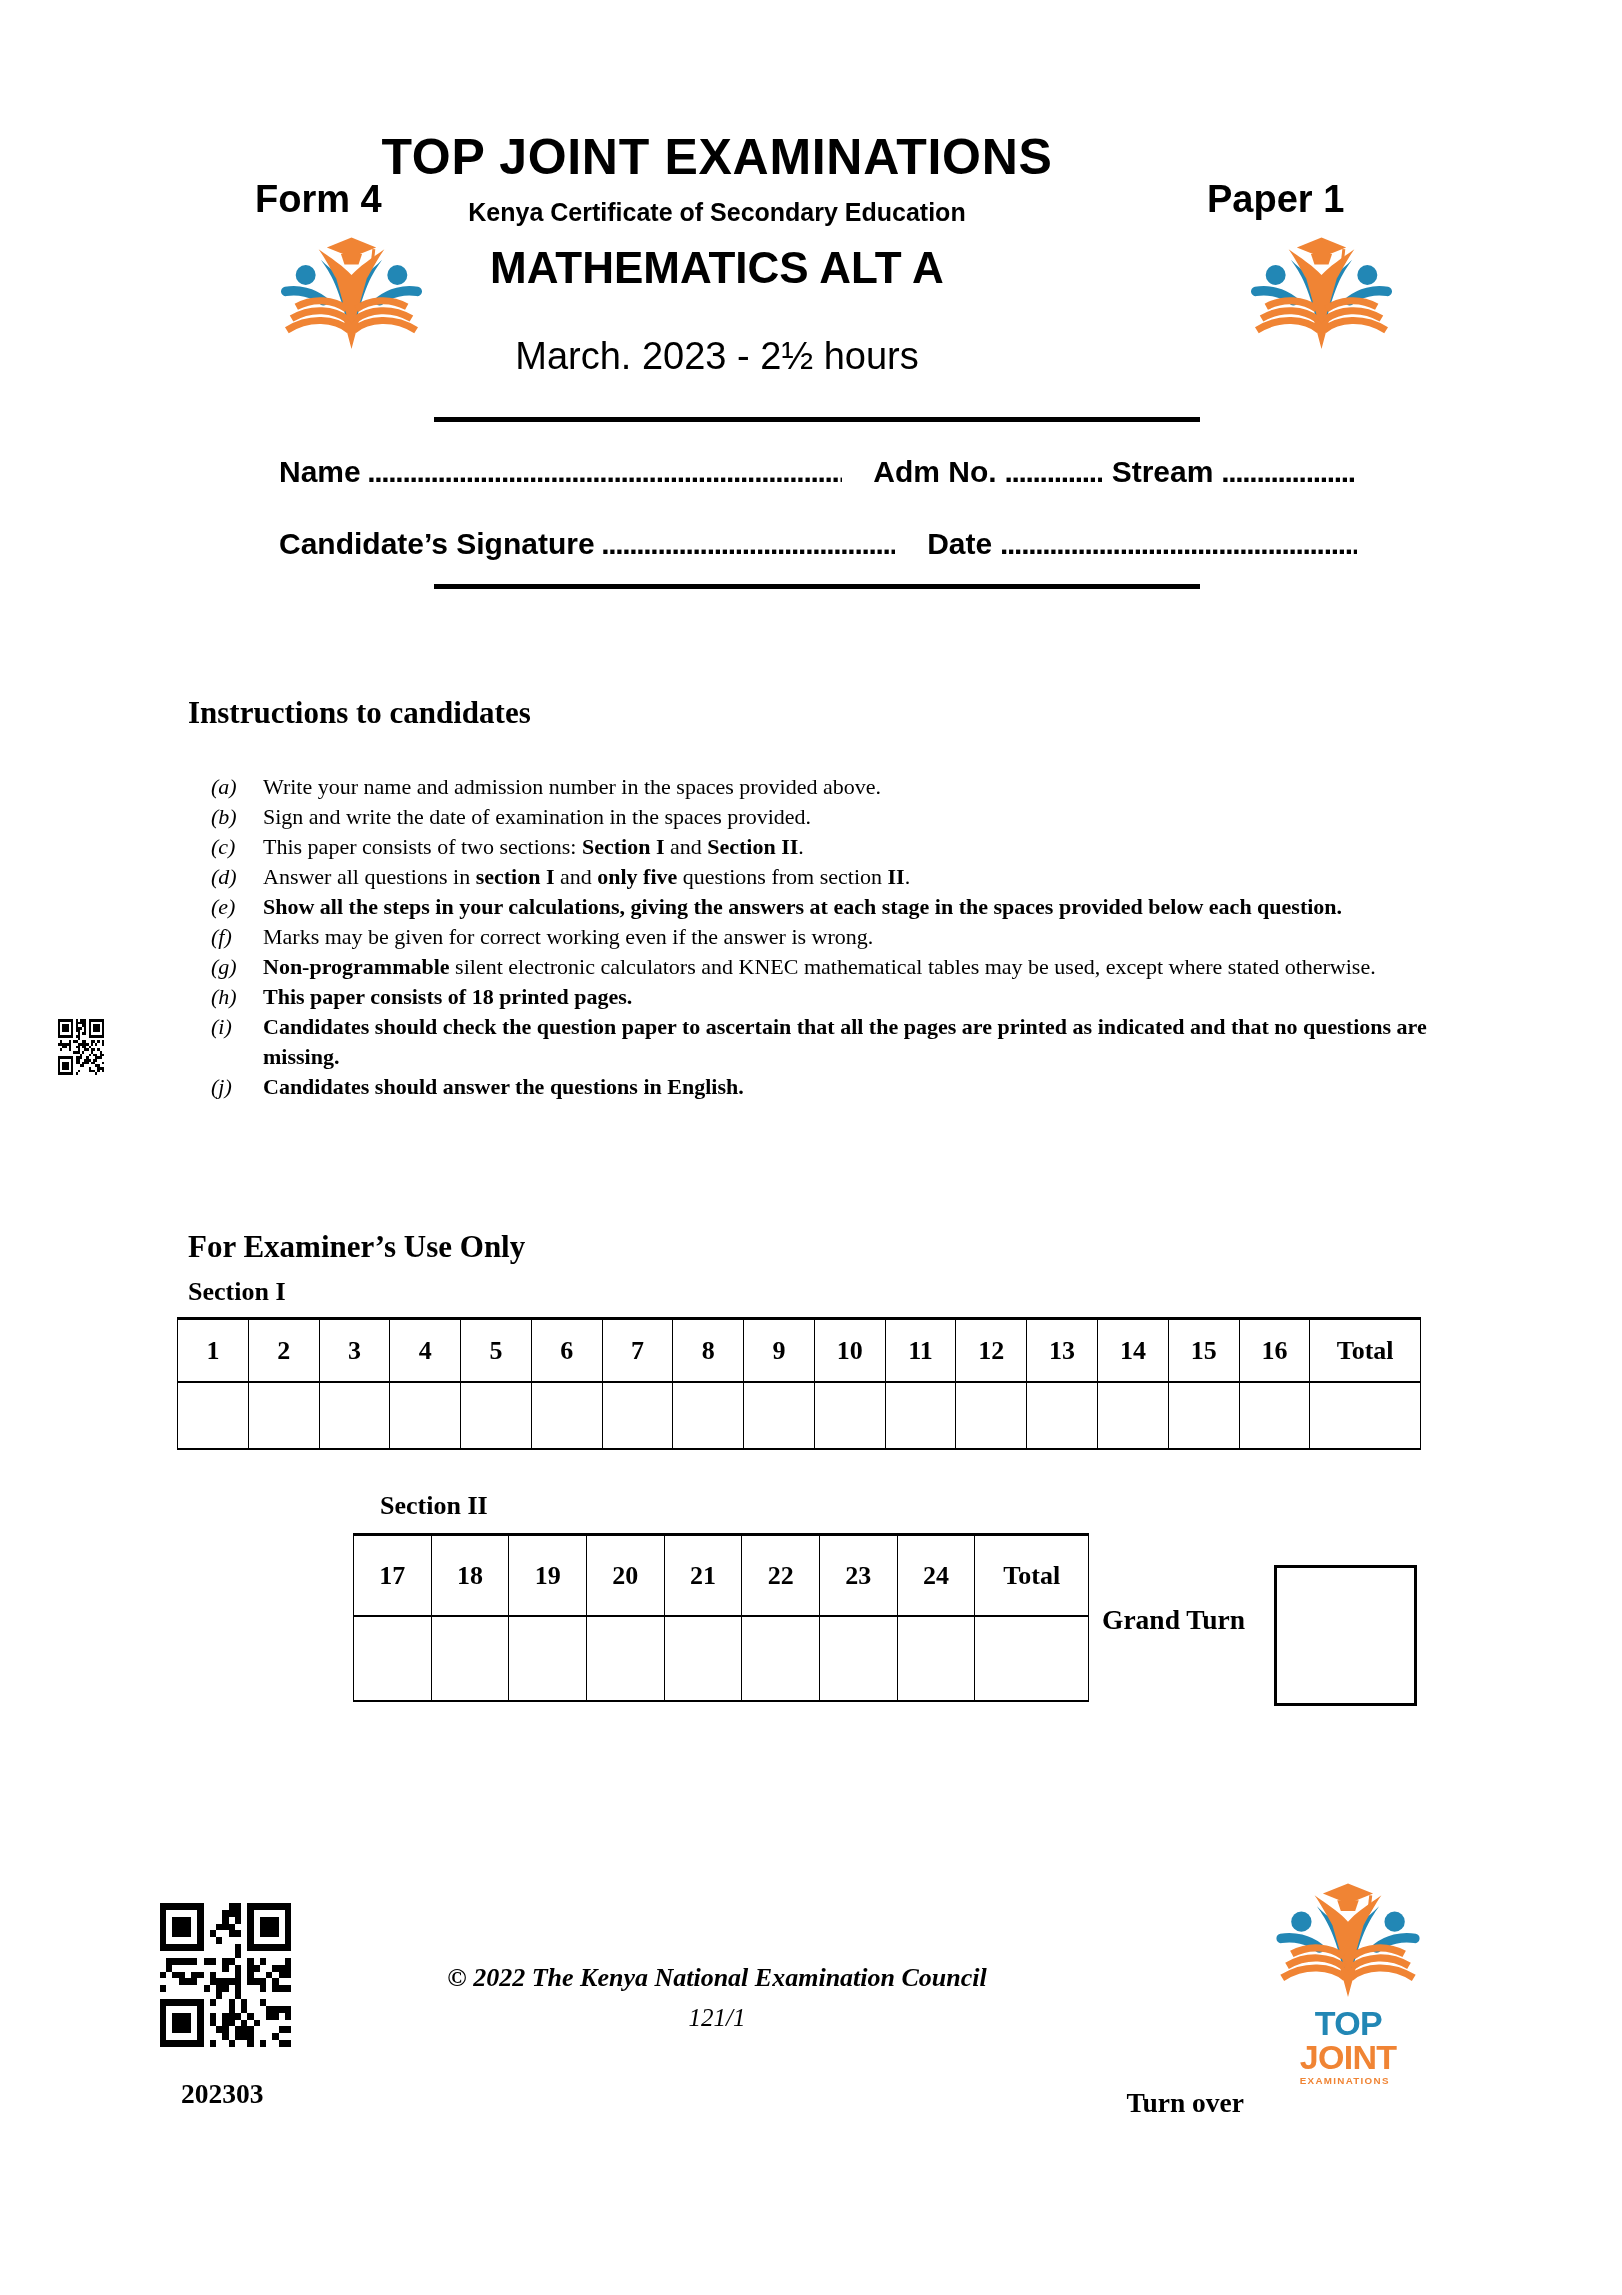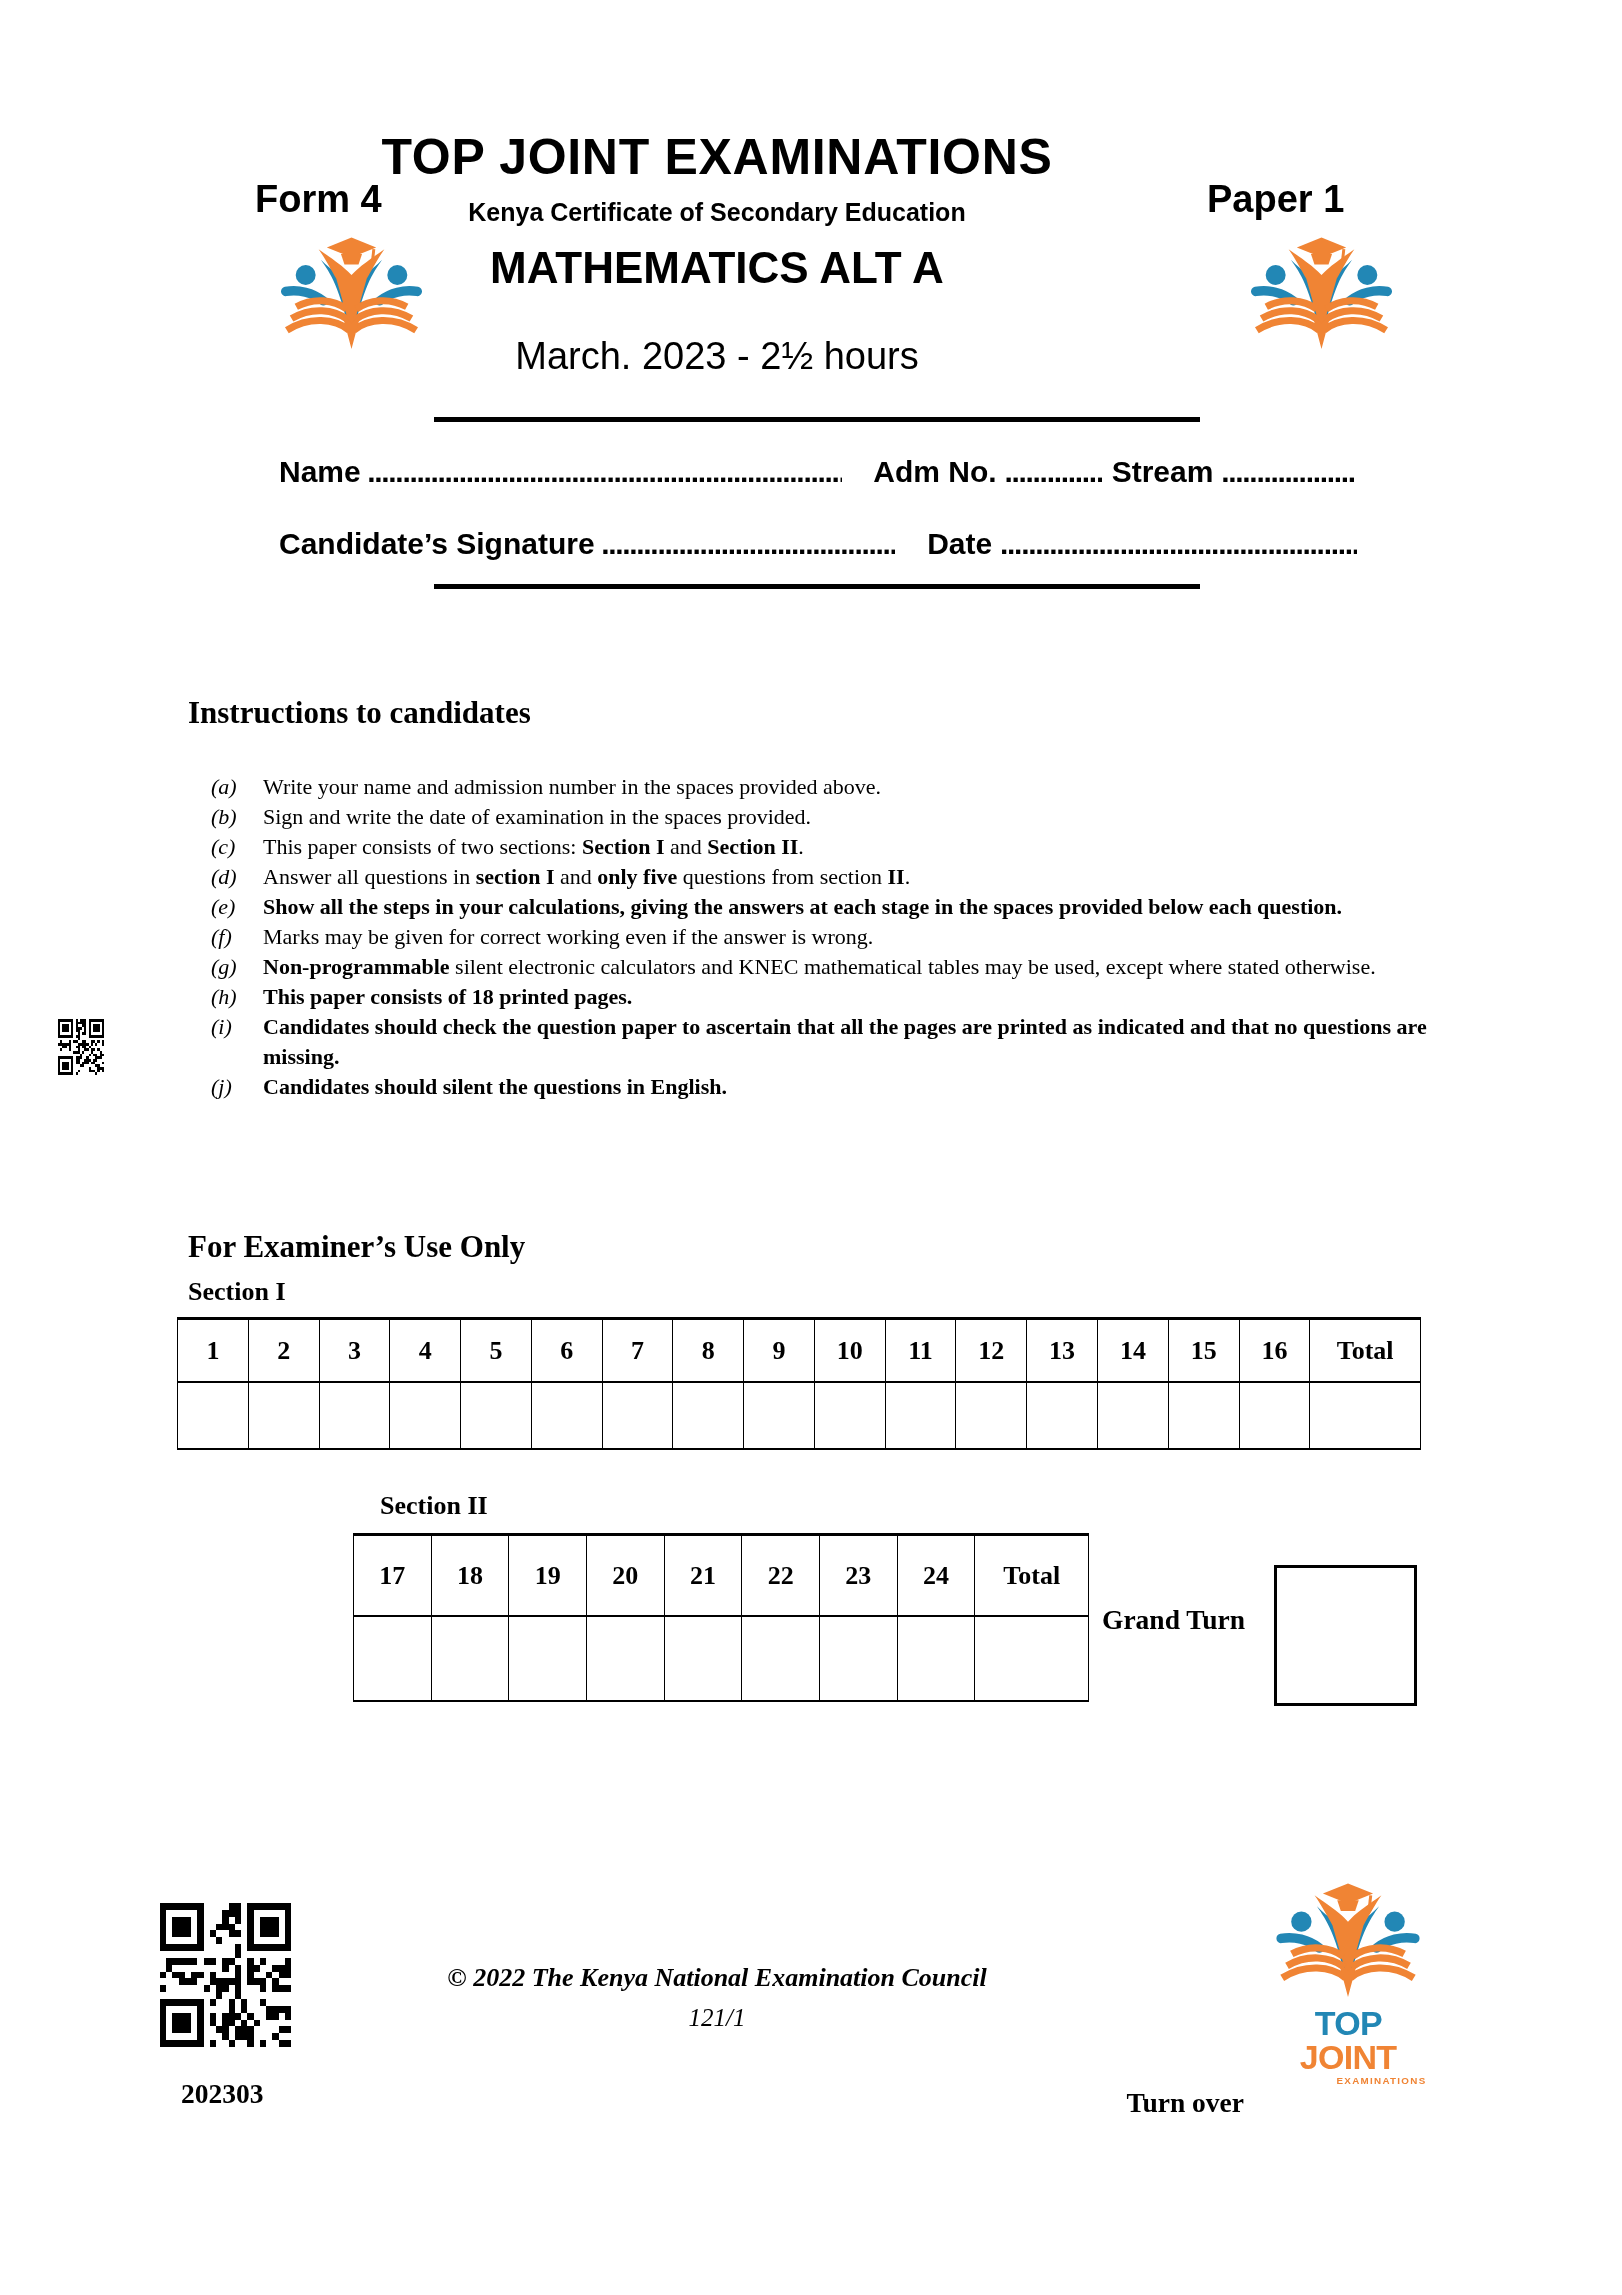--- a/index.html
+++ b/index.html
@@ -62,21 +62,21 @@
   .paper-code{position:absolute; left:0; top:2004px; width:100%; text-align:center;
     font-size:25px; font-weight:normal; font-style:italic;}
   .serial{position:absolute; left:181px; top:2078px; font-size:27.5px; font-weight:bold;}
   .turn-over{position:absolute; right:190px; top:2087px; font-size:27.5px; font-weight:bold;}
   .footer-logo{position:absolute; left:1263px; top:1882px; width:170px; text-align:center;}
   .footer-logo .emb{width:144px; height:120px; margin:0 auto; display:block;}
   .logo-word{font-family:"Liberation Sans", sans-serif; font-weight:bold; font-size:34px;
     letter-spacing:-0.7px; line-height:1; margin-top:3.9px;}
   .logo-top{color:var(--c-blue);} .logo-joint{color:var(--c-orange);}
   .logo-exams{font-family:"Liberation Sans", sans-serif; font-weight:bold; font-size:9.8px;
-    letter-spacing:1.3px; color:var(--c-orange); text-align:right; padding-right:6.5px; margin-top:1.3px;}
+    letter-spacing:1.3px; color:var(--c-orange); padding-right:6.5px; margin-top:1.3px;}
   b{font-weight:bold;}
 </style>
 </head>
 <body>
 
 <svg width="0" height="0" style="position:absolute" aria-hidden="true">
   <symbol id="emblem" viewBox="0 0 120 100">
     <path d="M4,47 C15,45 27,48 36,55" stroke="var(--c-blue)" stroke-width="8" fill="none" stroke-linecap="round"></path>
     <path d="M116,47 C105,45 93,48 84,55" stroke="var(--c-blue)" stroke-width="8" fill="none" stroke-linecap="round"></path>
     <circle cx="21" cy="33" r="8.5" fill="var(--c-blue)"></circle>
@@ -291,21 +291,21 @@
       <div class="inst-item">
         <span class="inst-label">(h)</span>
         <span class="inst-text"><b>This paper consists of 18 printed pages.</b></span>
       </div>
       <div class="inst-item">
         <span class="inst-label">(i)</span>
         <span class="inst-text"><b>Candidates should check the question paper to ascertain that all the pages are printed as indicated and that no questions are missing.</b></span>
       </div>
       <div class="inst-item">
         <span class="inst-label">(j)</span>
-        <span class="inst-text"><b>Candidates should silent the questions in English.</b></span>
+        <span class="inst-text"><b>Candidates should answer the questions in English.</b></span>
       </div>
     </div>
 
   <div class="exam-heading">For Examiner’s Use Only</div>
   <div class="sec1-label">Section I</div>
   <div class="grid-table sec1-table">
     <div style="display:contents"><div class="hcell">1</div><div class="hcell">2</div><div class="hcell">3</div><div class="hcell">4</div><div class="hcell">5</div><div class="hcell">6</div><div class="hcell">7</div><div class="hcell">8</div><div class="hcell">9</div><div class="hcell">10</div><div class="hcell">11</div><div class="hcell">12</div><div class="hcell">13</div><div class="hcell">14</div><div class="hcell">15</div><div class="hcell">16</div><div class="hcell">Total</div></div>
     <div style="display:contents"><div class="acell"></div><div class="acell"></div><div class="acell"></div><div class="acell"></div><div class="acell"></div><div class="acell"></div><div class="acell"></div><div class="acell"></div><div class="acell"></div><div class="acell"></div><div class="acell"></div><div class="acell"></div><div class="acell"></div><div class="acell"></div><div class="acell"></div><div class="acell"></div><div class="acell"></div></div>
   </div>
 

